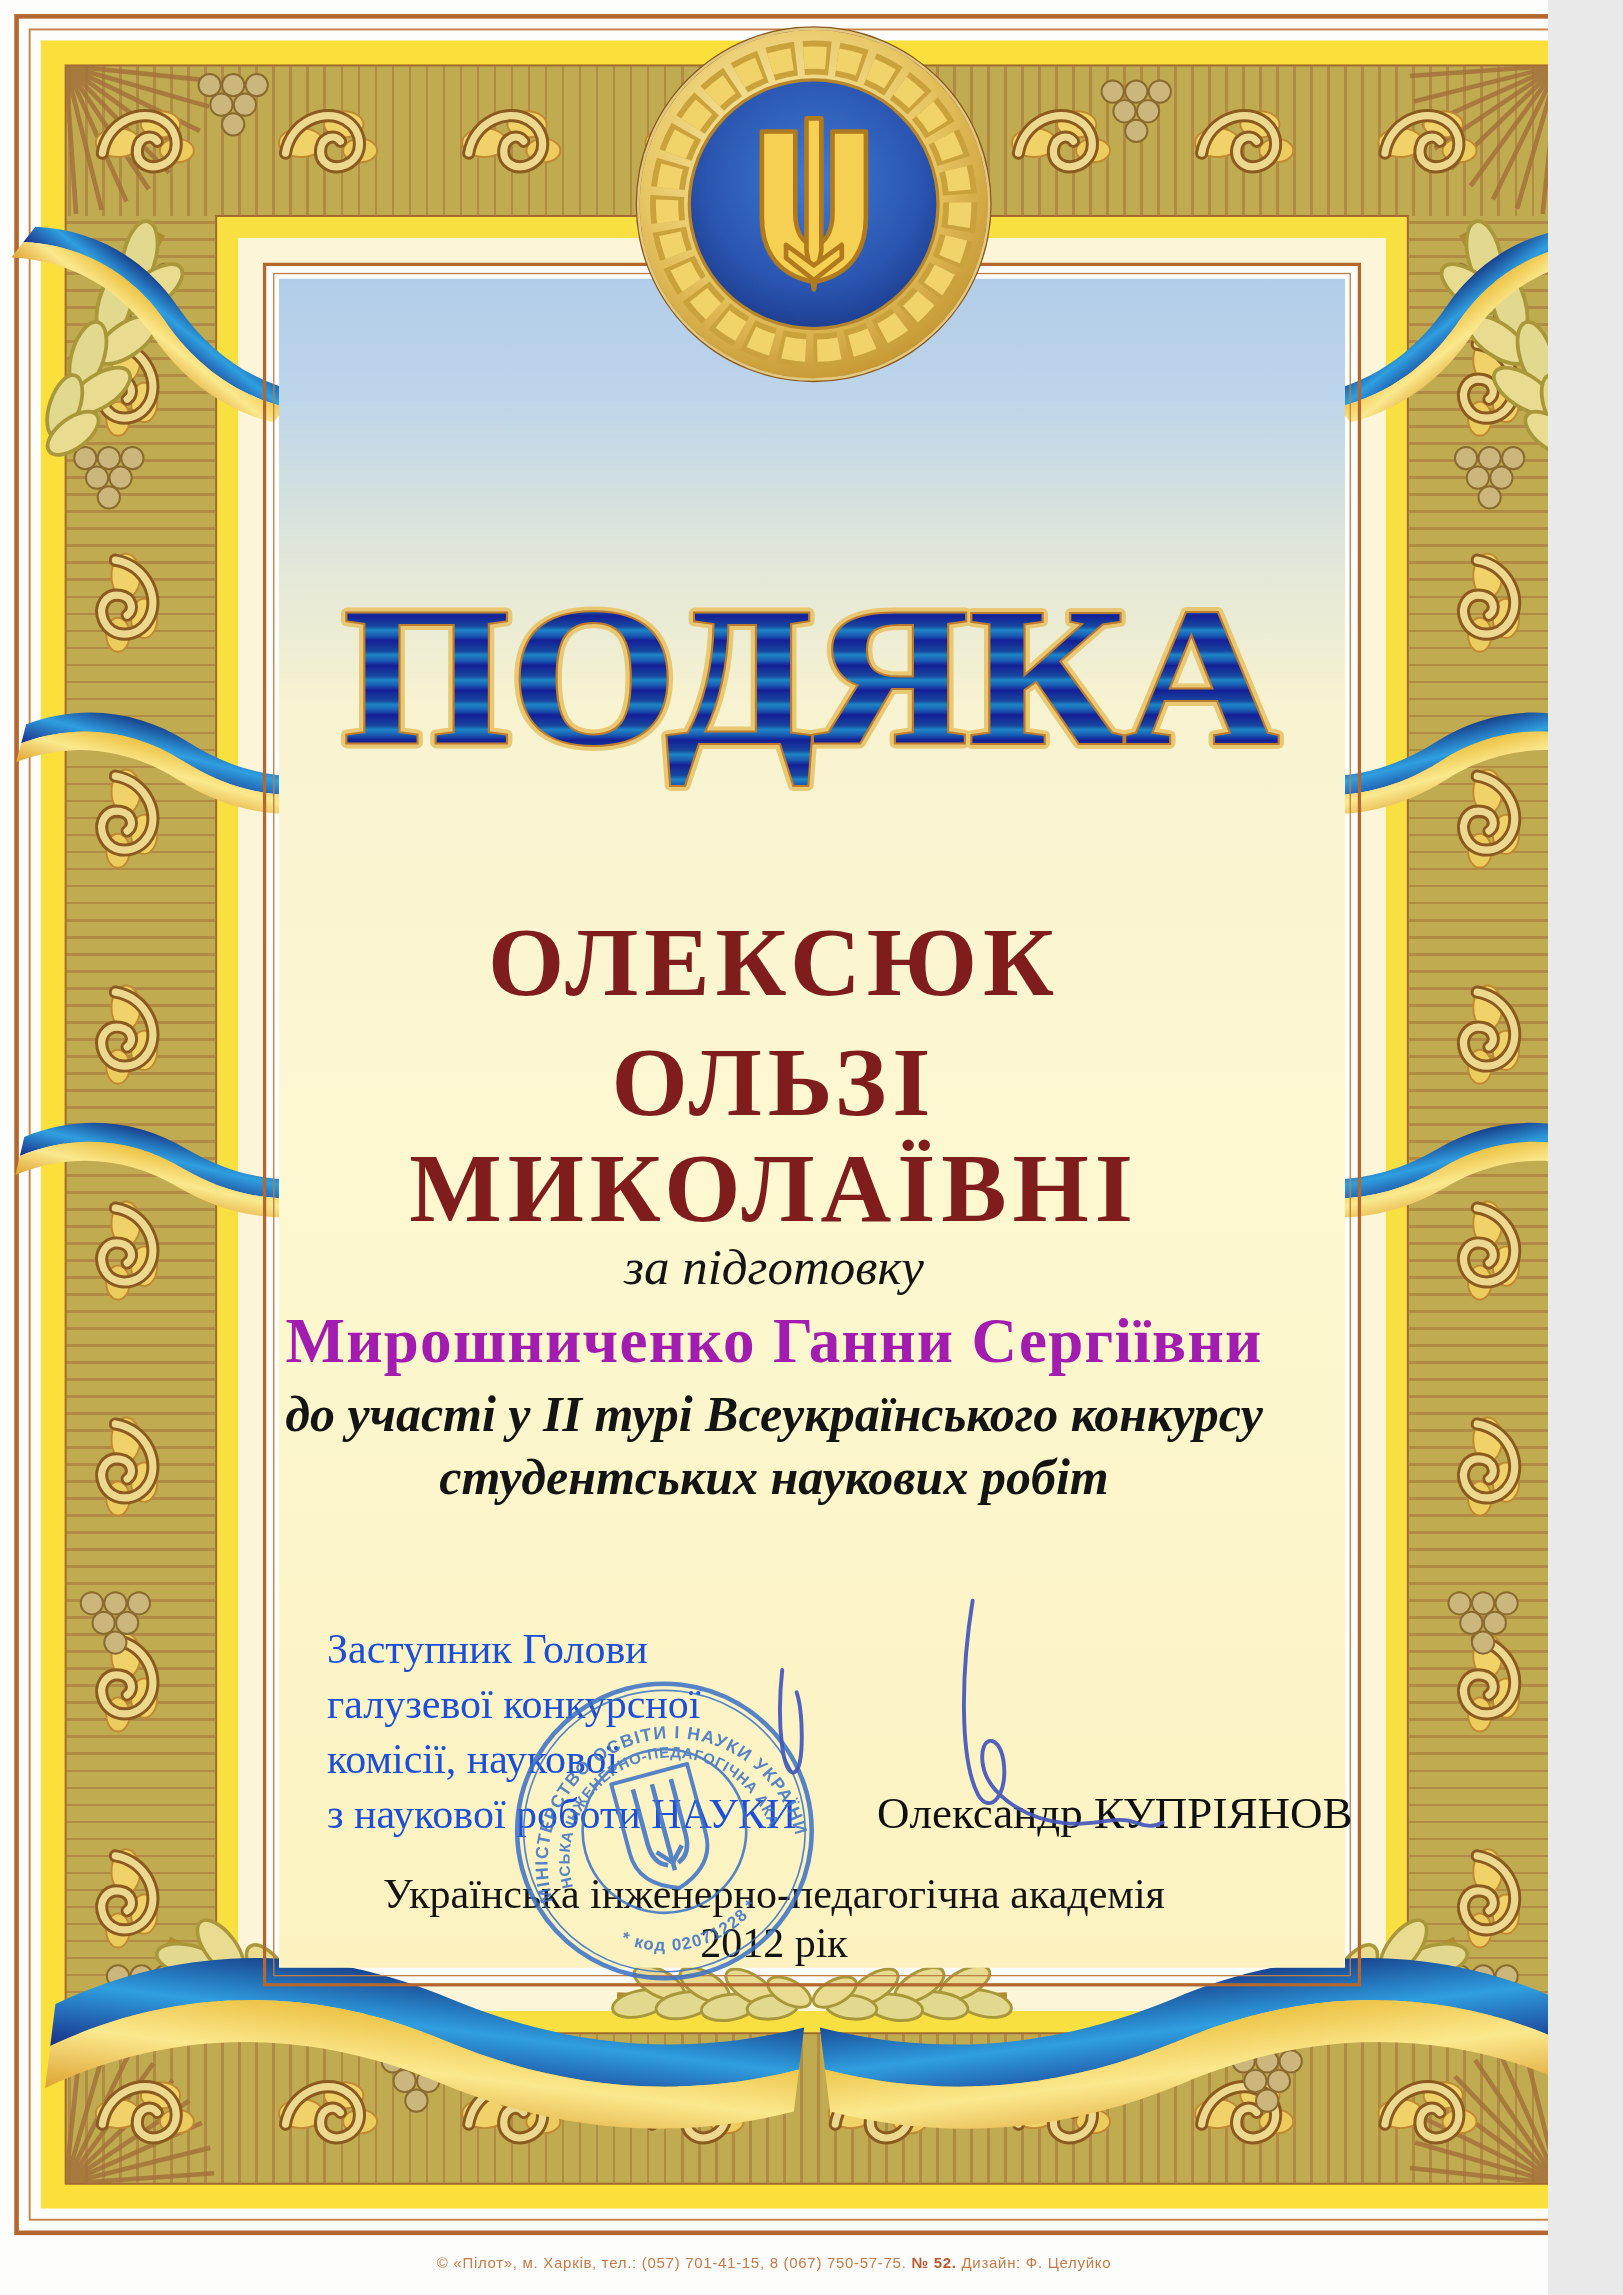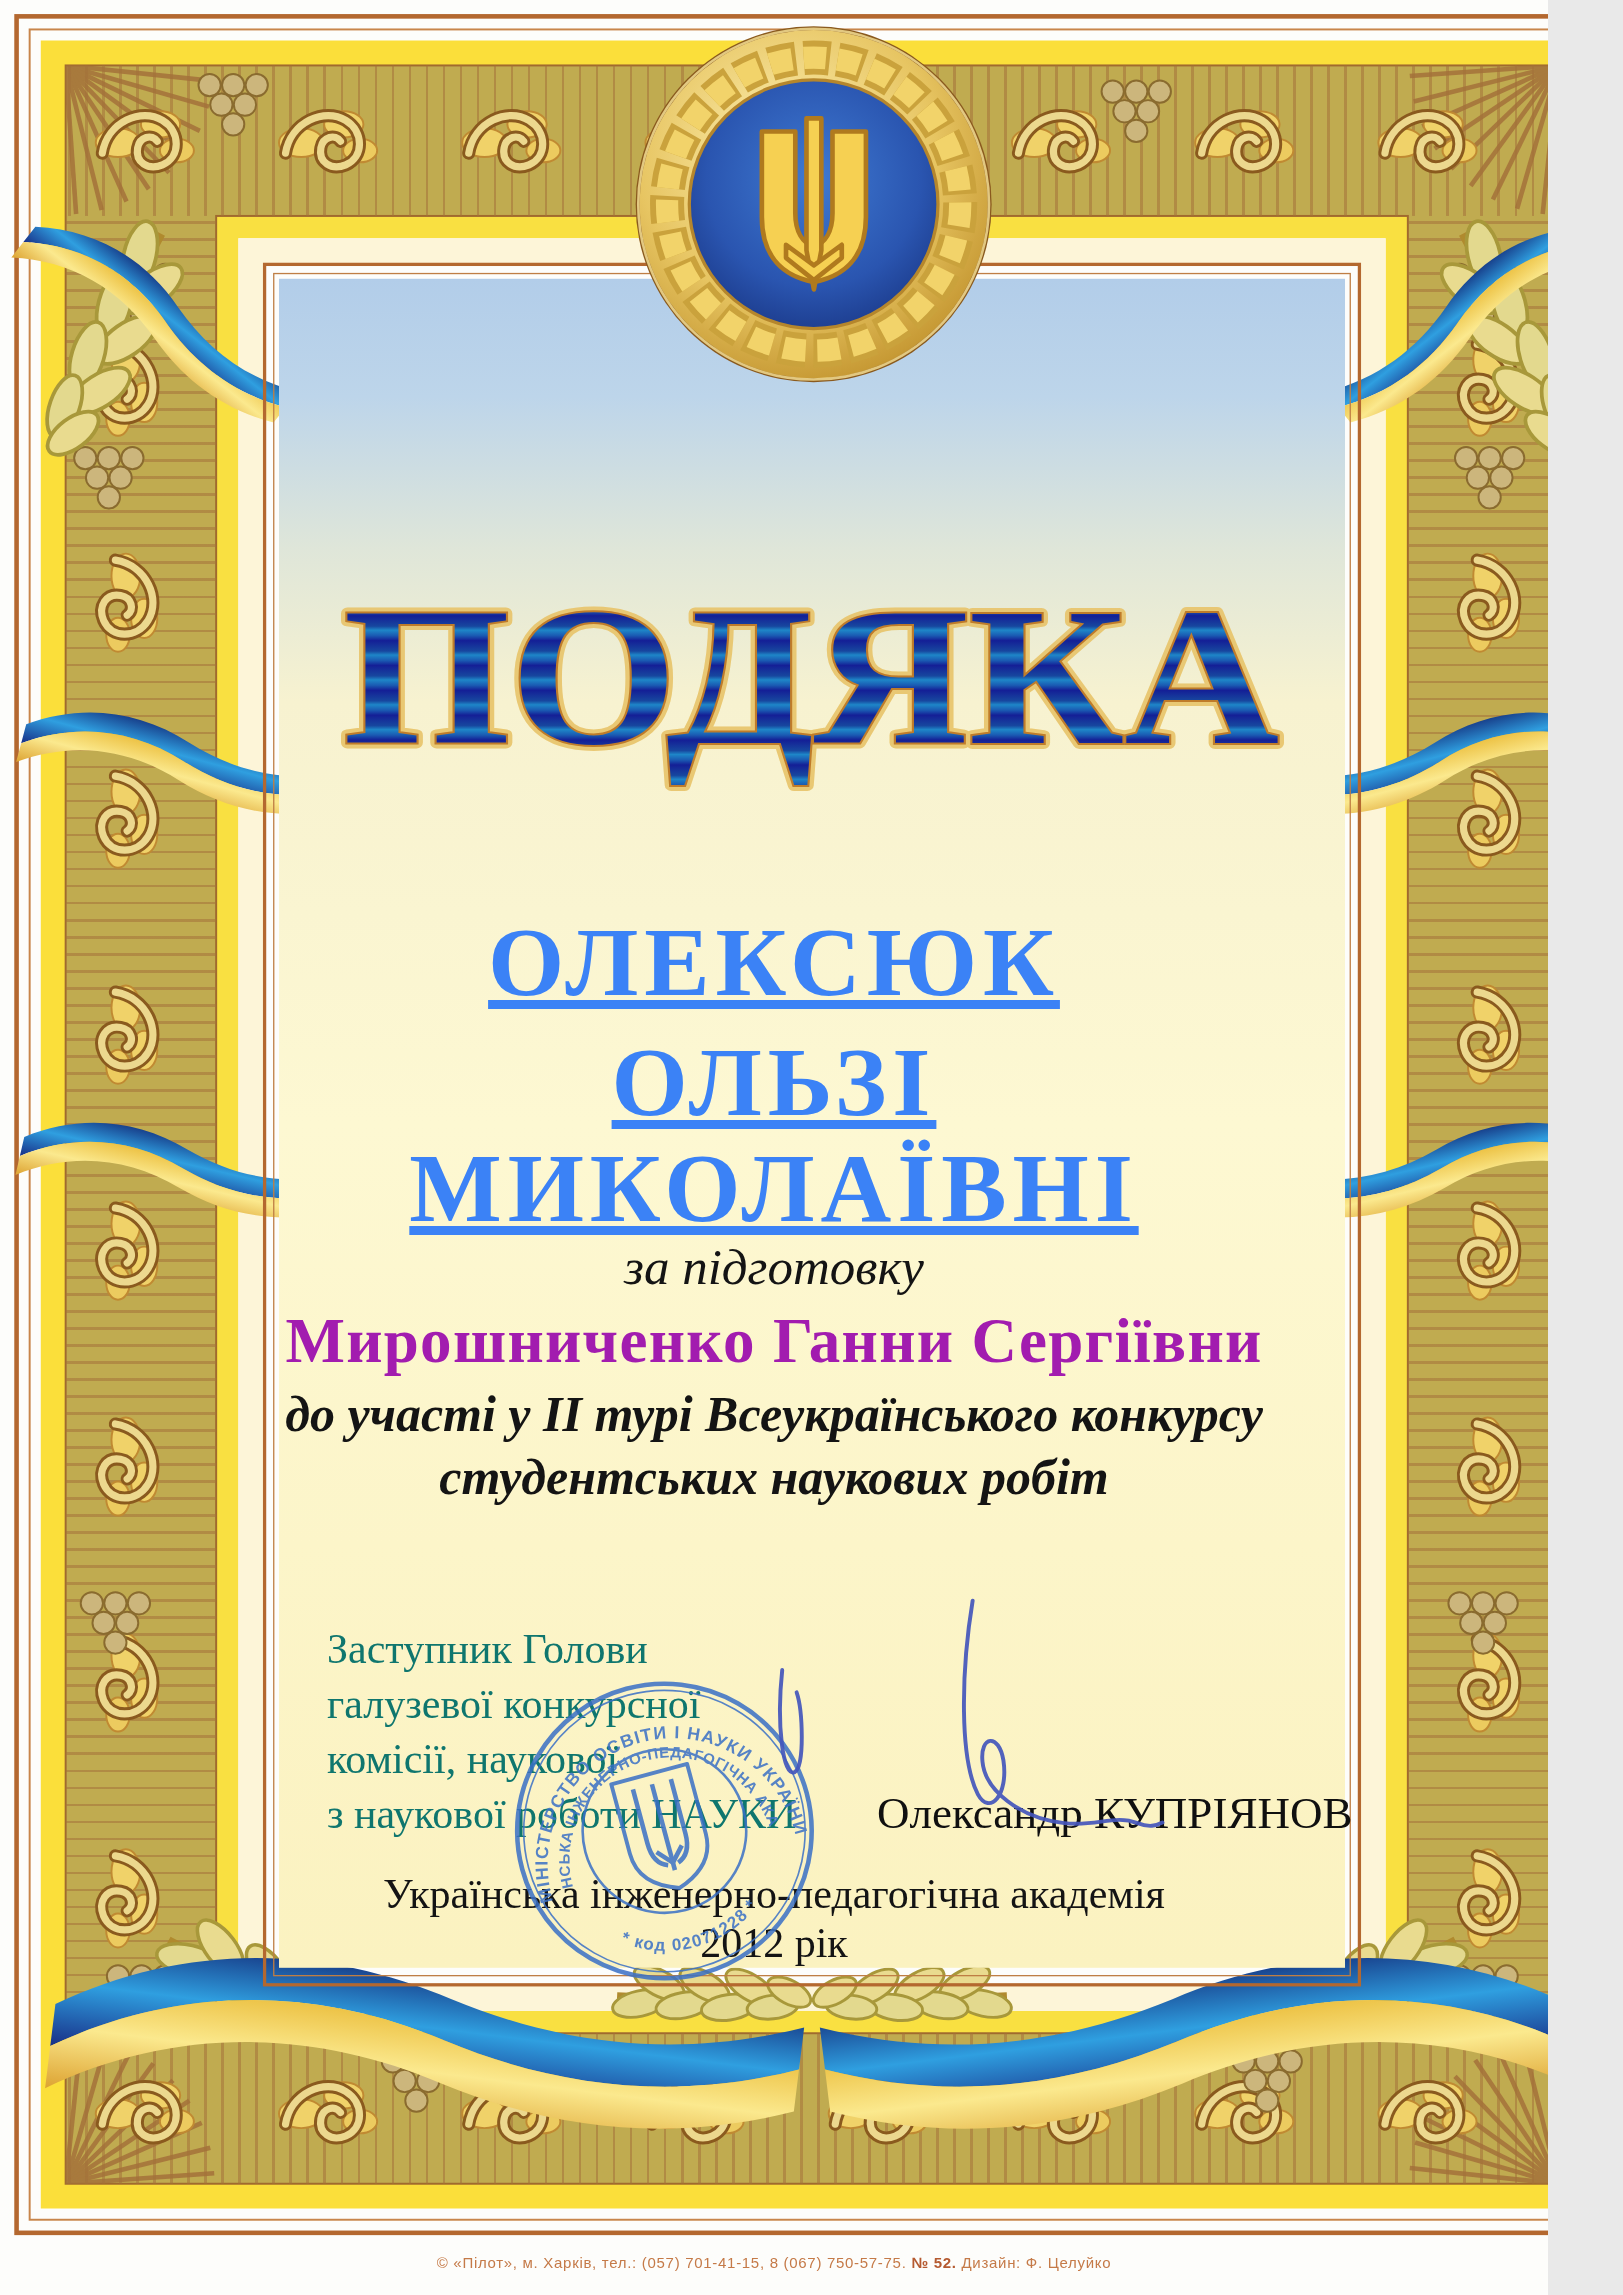--- a/index.html
+++ b/index.html
@@ -1,25 +1,25 @@
 <!DOCTYPE html>
 <html style="font-size:10.5px"><head>
 <meta charset="utf-8">
 <style>
   html,body{margin:0;padding:0;background:#e9e9e9;}
   .page{position:relative;width:1548px;height:2295px;background:#fdfdfb;overflow:hidden;
         font-family:"Liberation Serif","DejaVu Serif",serif;color:#111;}
   .abs{position:absolute;}
   .ctr{left:0;right:0;text-align:center;}
   .art{left:0;top:0;}
-  .recipient-line{font-weight:bold;font-size:98px;line-height:98px;letter-spacing:5.9px;color:#3b82f6;text-decoration:underline;}
+  .recipient-line{font-weight:bold;font-size:98px;line-height:98px;letter-spacing:5.9px;color:#7f1d1d;}
   .intro-line{font-style:italic;font-size:51px;line-height:51px;color:#141414;}
   .student-line{font-weight:bold;font-size:63px;line-height:63px;letter-spacing:1.3px;color:#a21caf;}
   .detail-line{font-weight:bold;font-style:italic;font-size:50px;line-height:50px;color:#141414;}
-  .pos-block{left:327px;top:1622px;width:655px;font-size:42px;line-height:55px;text-align:left;color:#0f766e;}
+  .pos-block{left:327px;top:1622px;width:655px;font-size:42px;line-height:55px;text-align:left;color:#1d4ed8;}
   .sig-name{left:877px;top:1791px;font-size:45px;line-height:45px;white-space:nowrap;color:#101010;}
   .academy-line{font-size:42px;line-height:42px;color:#141414;}
   .year-line{font-size:42px;line-height:42px;color:#141414;}
   .footer-line{top:2254px;font-family:"Liberation Sans","DejaVu Sans",sans-serif;
                font-size:15px;line-height:17px;color:#c57a48;letter-spacing:0.7px;}
   .footer-line b{color:#b55a30;}
   svg text{user-select:none;}
 </style>
 </head>
 <body>

